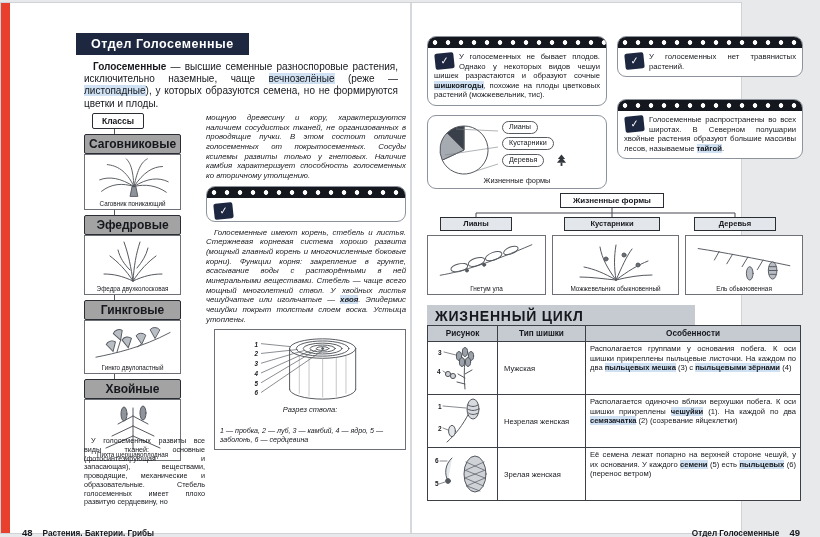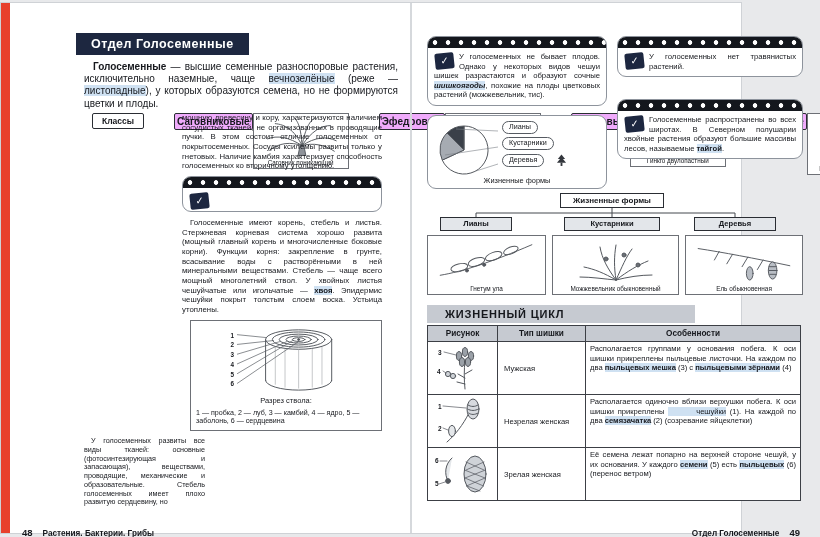--- a/index.html
+++ b/index.html
@@ -10,60 +10,60 @@
   .gutter { position:absolute; left:409px; top:0; width:2px; height:100%; background:linear-gradient(to right,#eceef0,#bfc3c8,#eceef0); }
   .page { position:absolute; top:0; height:100%; }
   .page.left { left:9px; width:400px; }
   .page.right { left:411px; width:398px; }
 
   .hl { background:#cfe1f2; }
 
   
   .page-title { position:absolute; left:66px; top:30px; background:#1d2740; color:#fff; font-weight:bold; font-size:12.5px; letter-spacing:.5px; padding:4px 15px; }
   .intro { position:absolute; left:74px; top:58px; width:314px; font-size:10px; line-height:1.22; text-align:justify; text-indent:9px; }
-  .classes { position:absolute; left:74px; top:110px; width:100px; display:flex; align-items:flex-start; }
+  .classes { position:absolute; left:74px; top:110px; width:100px; display:flex; flex-direction:column; align-items:flex-start; }
   .cls-head { border:1.2px solid #2a2d33; border-radius:2px; background:#fff; font-weight:bold; font-size:8.5px; padding:2px 9px; margin-left:8px; }
   .vline { width:1px; height:5px; background:#555; margin-left:30px; }
-  .cls-label { border:1.1px solid #2a2d33; border-radius:2px; background:#f0abfc; font-weight:bold; font-size:10px; padding:2px 2px; width:97px; text-align:center; }
+  .cls-label { border:1.1px solid #2a2d33; border-radius:2px; background:#a3a3a3; font-weight:bold; font-size:12px; padding:2px 2px; width:97px; text-align:center; }
   .img-box { width:97px; border:1px solid #6d7076; background:#fff; position:relative; display:flex; justify-content:center; align-items:flex-start; padding-top:2px; }
   .img-box .cap { position:absolute; bottom:1px; left:1px; right:1px; font-size:6.3px; line-height:1.1; text-align:center; }
   .hA{height:56px}.hB{height:60px}.hC{height:54px}.hD{height:62px}
 
-  .midcol { position:absolute; left:172px; top:110px; width:200px; }
+  .midcol { position:absolute; left:196px; top:110px; width:200px;font-style:italic; }
   .body-text { font-size:7.8px; line-height:1.24; text-align:justify; margin-bottom:5px; }
   .indent { text-indent:8px; }
   .section-bar { background:#c6cad1; color:#15181d; font-weight:bold; font-size:9px; letter-spacing:.8px; text-align:center; padding:3px 0; margin:2px 0 6px 8px; }
   .note { border:1.2px solid #8d939c; border-radius:9px; overflow:hidden; background:#fff; margin-bottom:6px; }
   .dots { height:11px; background-color:#14171d; background-image:radial-gradient(circle at 7px 5.5px,#ffffff 2px,rgba(0,0,0,0) 2.6px); background-size:13px 11px; background-repeat:repeat-x; }
   .nbody { padding:4px 6px 5px; font-size:7.7px; line-height:1.24; text-align:justify; }
   .badge { float:left; width:19px; height:16px; background:#1d2740; color:#fff; font-size:10px; font-weight:bold; text-align:center; line-height:16px; border-radius:2px; transform:rotate(-6deg); margin:1px 5px 2px 1px; }
   .figure-box { border:1px solid #6d7076; margin-left:8px; padding:3px 5px 4px; background:#fff; }
   .fig-title { text-align:center; font-size:7.5px; margin-top:2px; }
-  .fig-legend { font-size:7.1px; line-height:1.25; margin-top:4px; }
+  .fig-legend { font-size:7.1px; line-height:1.25; margin-top:13px; }
   .bottom-para { position:absolute; left:74px; top:434px; width:121px; font-size:7.2px; line-height:1.22; text-align:justify; text-indent:7px; }
   .footer { position:absolute; top:503px; display:flex; align-items:baseline; gap:10px; }
   .footer .pn { font-weight:bold; font-size:9.5px; }
   .footer .fl { font-weight:bold; font-size:8.2px;margin-top:23px; }
   .footer.fleft { left:12px;justify-content:space-between; }
   .footer.fright { right:10px; }
 
   
   .note-a { position:absolute; left:15px; top:33px; width:180px; }
   .note-b { position:absolute; left:205px; top:33px; width:186px; }
   .note-c { position:absolute; left:205px; top:96px; width:186px; }
   .pie-box { position:absolute; left:15px; top:112px; width:180px; height:74px; border:1.2px solid #8d939c; border-radius:9px; background:#fff; }
   .pie-label { position:absolute; display:inline-block; border:0.8px solid #555a61; border-radius:7px; padding:0 6px; font-size:7.2px; background:#fff; line-height:1.5; }
   .pie-cap { position:absolute; bottom:3px; left:0; width:100%; text-align:center; font-size:7.4px; }
   .flow-root { position:absolute; left:148px; top:190px; width:104px; height:15px; border:1.1px solid #2a2d33; background:#fff; font-weight:bold; font-size:8px; text-align:center; line-height:13px; }
   .flow-branch { position:absolute; top:214px; height:14px; border:1px solid #2a2d33; background:#e3e6ea; font-weight:bold; font-size:7.6px; text-align:center; line-height:12px; }
   .fb1 { left:28px; width:72px; } .fb2 { left:152px; width:96px; } .fb3 { left:282px; width:82px; }
   .flow-fig { position:absolute; top:232px; height:60px; border:1px solid #6d7076; background:#fff; display:flex; justify-content:center; align-items:flex-start; padding-top:3px; }
   .flow-fig .cap { position:absolute; bottom:2px; left:1px; right:1px; font-size:6.4px; text-align:center; }
   .ff1 { left:15px; width:119px; } .ff2 { left:140px; width:127px; } .ff3 { left:273px; width:118px; }
-  .section-bar2 { position:absolute; left:15px; top:302px; width:268px; background:#c6cad1; font-weight:bold; font-size:11px; letter-spacing:.8px; padding:3px 0 3px 18px; }
+  .section-bar2 { position:absolute; left:15px; top:302px; width:268px; background:#c6cad1; font-weight:bold; font-size:14px; letter-spacing:.8px; padding:3px 0 3px 8px; }
   .cycle-table { position:absolute; left:15px; top:322px; width:374px; border-collapse:collapse; background:#fff; }
   .cycle-table th,.cycle-table td { border:1px solid #3c3f45; }
   .cycle-table th { background:#c6cad1; font-size:8.2px; padding:3px 2px; }
   .cycle-table td { font-size:7.6px; padding:2px 4px; }
   .cycle-table tr.r { height:53px; }
   td.figc { width:70px; text-align:center; vertical-align:middle; }
   td.typec { width:88px; vertical-align:middle; padding-left:6px; }
   td.featc { text-align:justify; vertical-align:top; line-height:1.26; }
 
   .sk { stroke:#54585e; stroke-width:1; fill:none; stroke-linecap:round; }
@@ -212,21 +212,21 @@
   </div>
 
   <div class="gutter"></div>
 
   <div class="page right">
 
     <div class="note note-a">
       <div class="dots"></div>
       <div class="nbody">
         <span class="badge">✓</span>
-        <span><span>У голосеменных не бывает плодов. Однако у некоторых видов чешуи шишек разрастаются и образуют сочные </span><span class="hl" style="font-weight: bold; font-style: italic;">шишкоягоды</span><span>, похожие на плоды цветковых растений (можжевельник, тис).</span></span>
+        <span><span>У голосеменных не бывает плодов. Однако у некоторых видов чешуи шишек разрастаются и образуют сочные </span><span class="hl" style="font-weight: bold;">шишкоягоды</span><span>, похожие на плоды цветковых растений (можжевельник, тис).</span></span>
       </div>
     </div>
 
     <div class="note note-b">
       <div class="dots"></div>
       <div class="nbody">
         <span class="badge">✓</span>
         <span>У голосеменных нет травянистых растений.</span>
       </div>
     </div>
@@ -367,21 +367,21 @@
                   <path d="M33.5 16 C36 18 40 18 43 16"></path>
                 <ellipse cx="17" cy="34" rx="3.4" ry="5.6" fill="#e4e7ea"></ellipse>
                 <path d="M8 9 L31 11" stroke-width="0.7"></path>
                   <path d="M8 31 L13 33" stroke-width="0.7"></path>
                 <text x="3" y="12" class="num">1</text>
                 <text x="3" y="34" class="num">2</text>
               </g>
             </svg>
           </td>
           <td class="typec">Незрелая женская</td>
-          <td class="featc"><span>Располагается одиночно вблизи верхушки побега. К оси шишки прикреплены </span><span class="hl" style="font-weight: normal; padding-left: 28px;">чешуйки</span><span> (1). На каждой по два </span><span class="hl" style="font-weight: bold;">семязачатка</span><span> (2) (созревание яйцеклетки)</span></td>
+          <td class="featc"><span>Располагается одиночно вблизи верхушки побега. К оси шишки прикреплены </span><span class="hl" style="font-weight: bold;">чешуйки</span><span> (1). На каждой по два </span><span class="hl" style="font-weight: bold;">семязачатка</span><span> (2) (созревание яйцеклетки)</span></td>
         </tr>
         <tr class="r">
           <td class="figc">
             <svg width="60" height="46" viewBox="0 0 60 46">
               <g class="sk">
                 <ellipse cx="42" cy="24" rx="11" ry="18" fill="#cfd3d8"></ellipse>
                 <path d="M33 12 L51 20 M31.5 20 L52 28 M32 28 L50.5 36 M34 36 L47 41" stroke-width="0.7"></path>
                 <path d="M51 12 L33 20 M52.5 20 L32 28 M52 28 L33.5 36" stroke-width="0.7"></path>
                 <path d="M15 31 C11 24 12 14 19 8" fill="#e4e7ea"></path>
                 <circle cx="15" cy="31" r="2.4" fill="#54585e"></circle>

